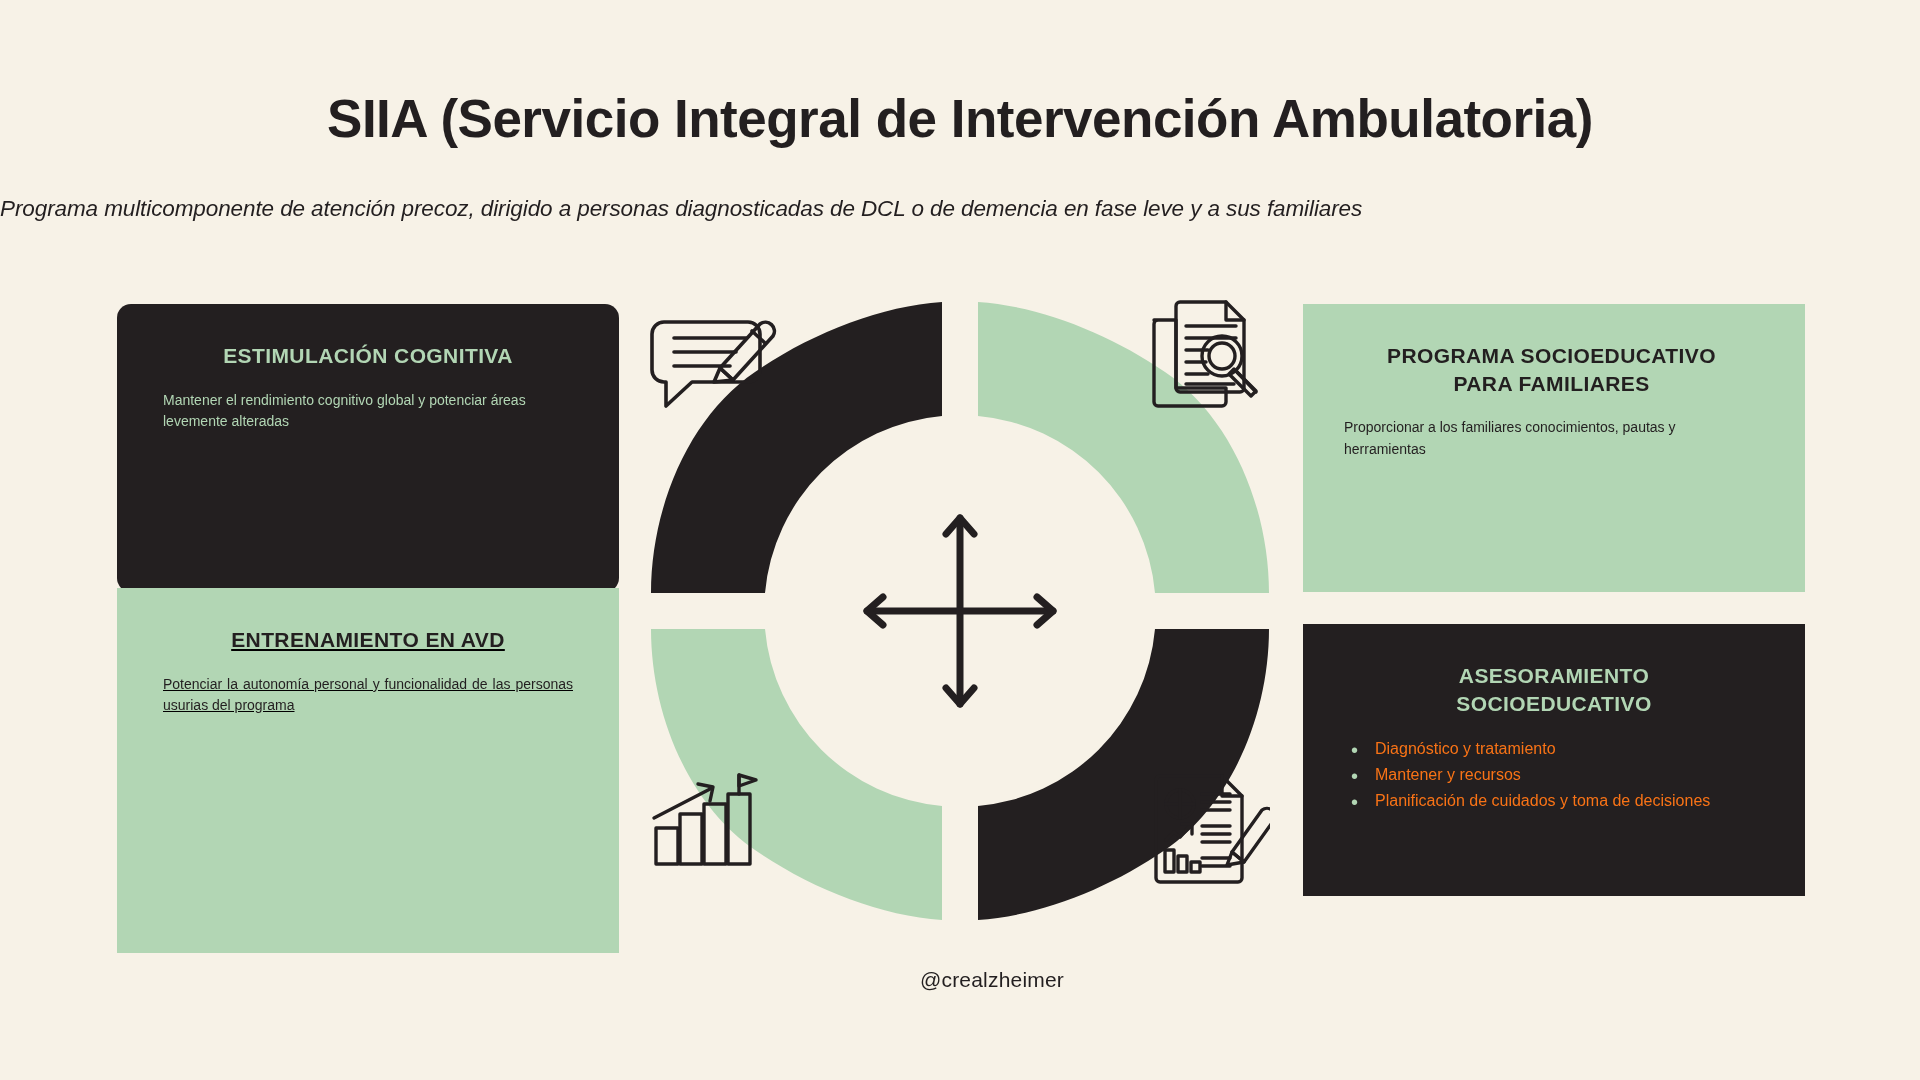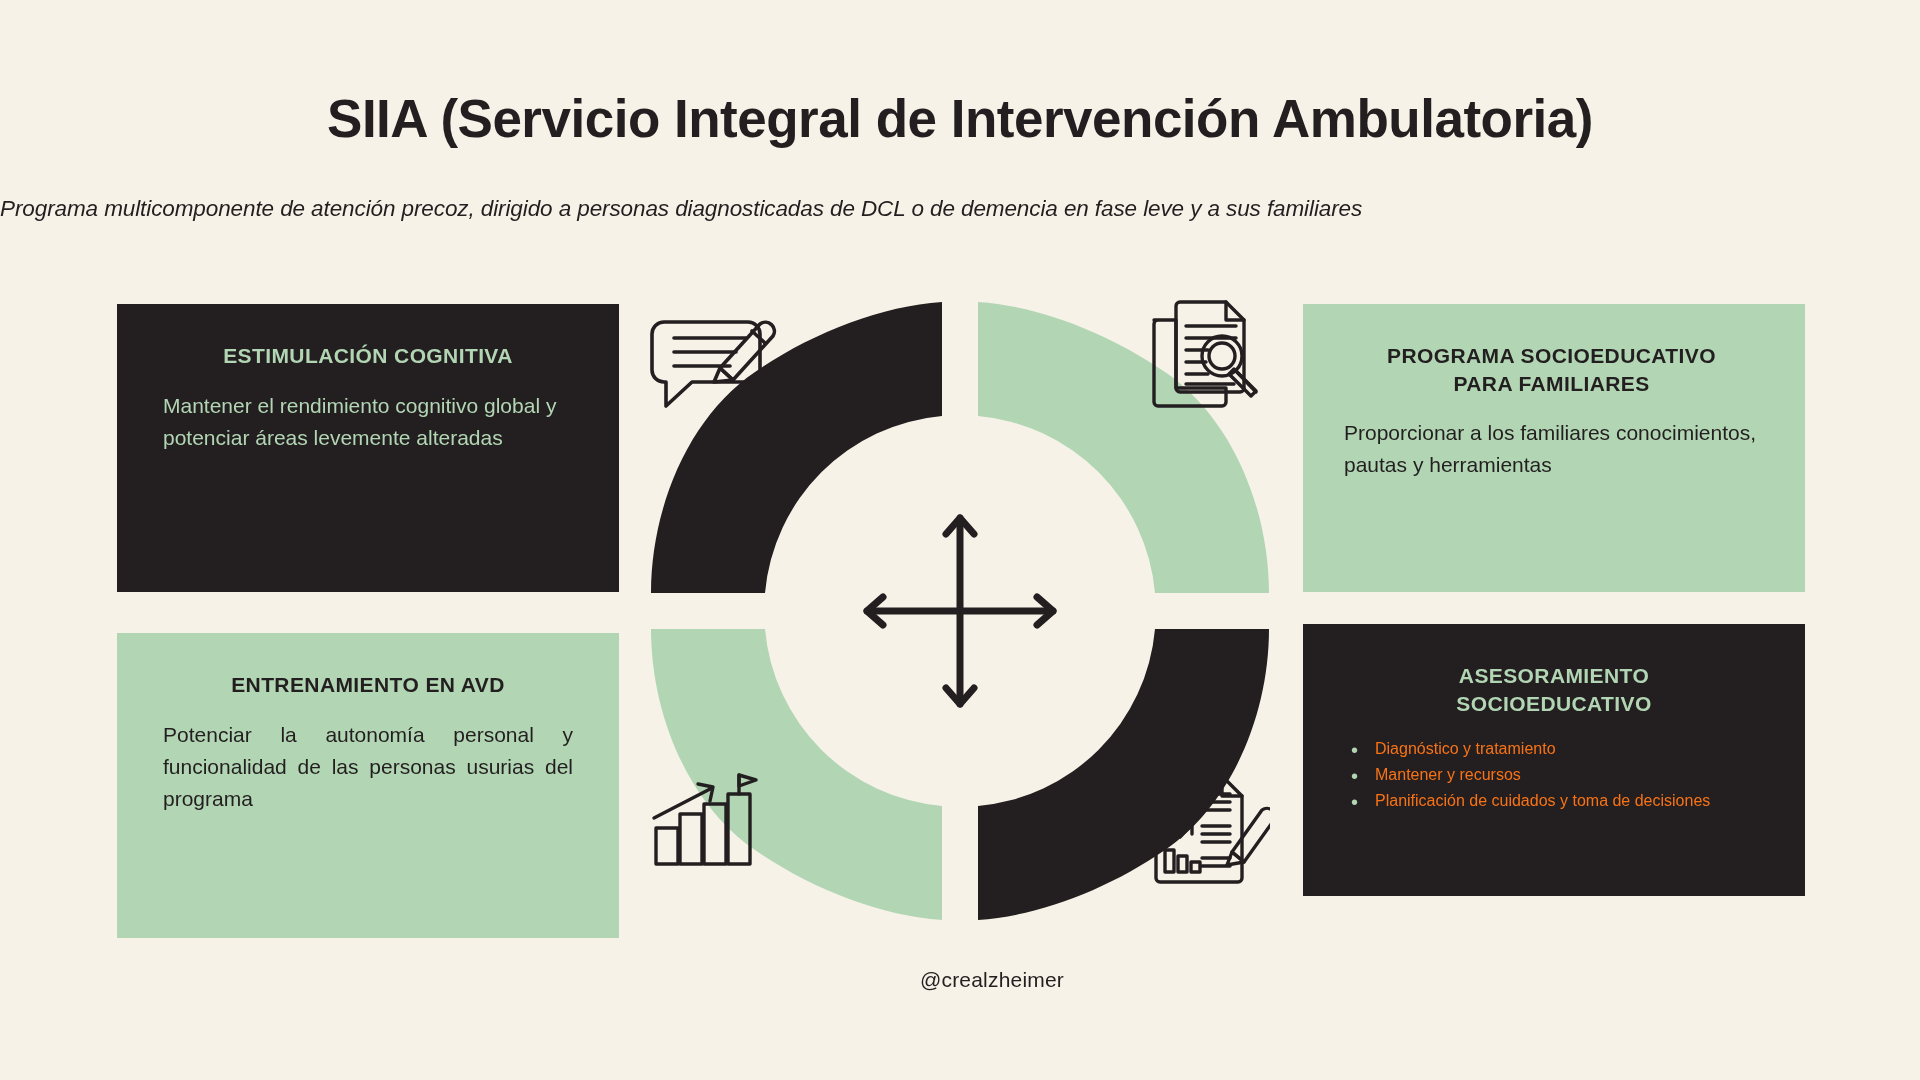--- a/index.html
+++ b/index.html
@@ -30,40 +30,40 @@
   .card.dark  { background:#231f20; }
   .card.green { background:#b2d6b4; }
 
   .card-title {
     font-size:21px; font-weight:bold; letter-spacing:0.4px;
     line-height:1.32; text-align:center; margin-bottom:20px;
   }
   .card.dark  .card-title { color:#b2d6b4; }
   .card.green .card-title { color:#231f20; }
 
-  .card-body { font-size:21px; line-height:1.52; }
+  .card-body { font-size:14px; line-height:1.52; }
   .card.dark  .card-body { color:#b2d6b4; }
   .card.green .card-body { color:#231f20; }
   .card-body.justified { text-align:justify; }
 
   .bullets { list-style:none; }
   .bullets li {
     position:relative; padding-left:26px;
     font-size:16px; line-height:1.48; color:#f97316;
     margin-bottom:2px;
   }
   .bullets li::before {
     content:"\2022"; position:absolute; left:2px; top:-1px;
     font-size:20px; color:#b2d6b4;
   }
 
   
-  #card-tl { left:117px;  top:304px;  width:502px;  height:288px; }
+  #card-tl { left:117px;  top:304px;  width:502px;  height:288px;border-radius:14px; }
   #card-tr { left:1303px; top:304px;  width:502px;  height:288px;padding-left:41px; }
-  #card-bl { left:117px;  top:633px;  width:502px;  height:305px; }
+  #card-bl { left:117px;  top:588px;  width:502px;  height:365px;text-decoration:underline; }
   #card-br { left:1303px; top:624px;  width:502px;  height:272px; }
 
   
   #diagram { position:absolute; left:645px; top:296px; width:630px; height:630px; }
   #diagram svg { display:block; width:630px; height:630px; }
 
   
   .qicon { position:absolute; }
   .qicon svg { display:block; }
   #icon-tl { left:648px;  top:300px; }

